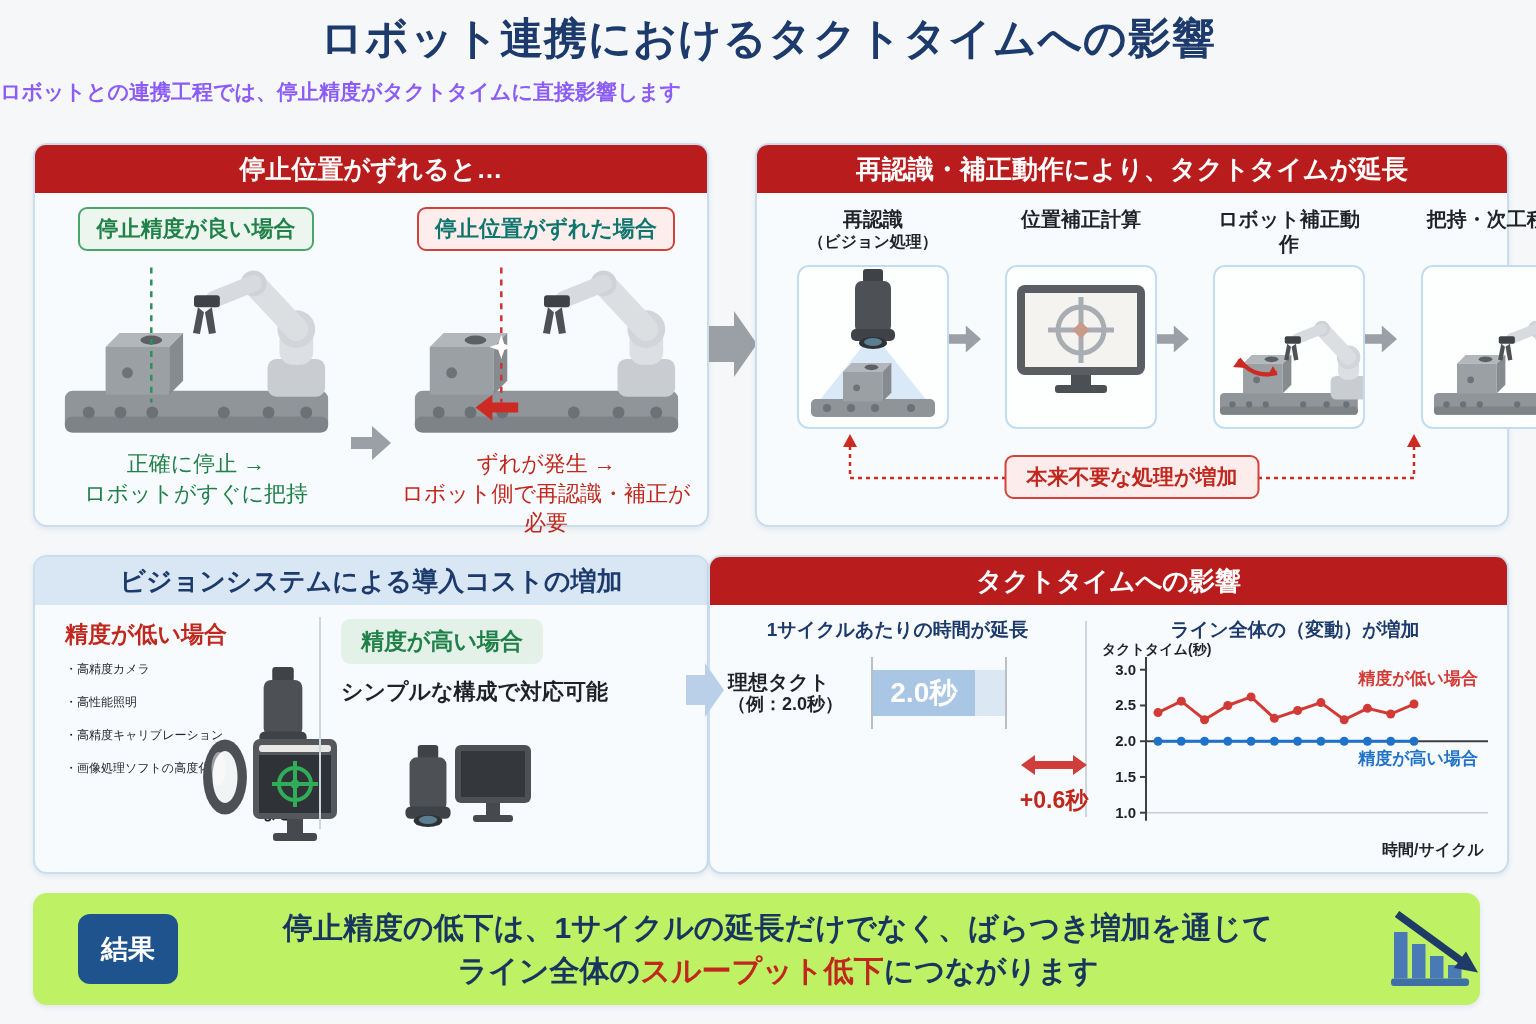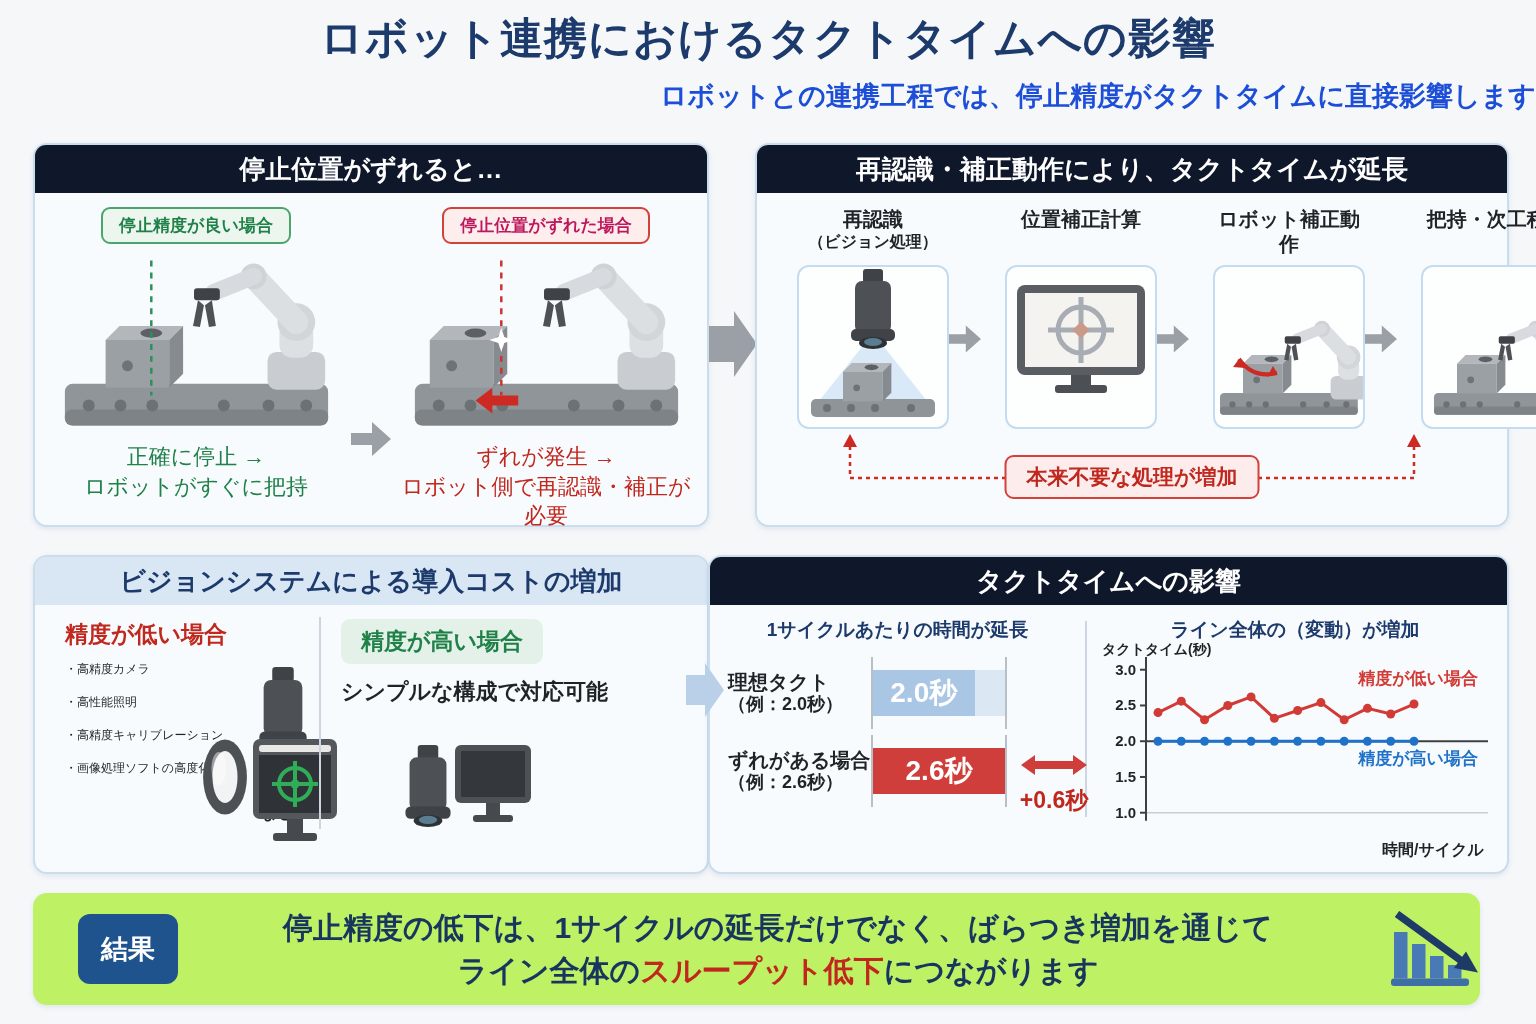--- a/index.html
+++ b/index.html
@@ -1,36 +1,36 @@
 <!DOCTYPE html>
 <html lang="ja"><head>
 <meta charset="utf-8">
 <style>
   html,body{margin:0;padding:0;width:1536px;height:1024px;background:#f5f7f9;
     font-family:"Liberation Sans","DejaVu Sans",sans-serif;overflow:hidden;}
   .stage{position:relative;width:1536px;height:1024px;}
   
   .title{position:absolute;left:0;top:10px;width:1536px;text-align:center;
     font-size:43px;font-weight:bold;color:#1c3a6b;letter-spacing:1px;}
-  .subtitle{position:absolute;left:0;top:78px;width:1536px;text-align:right;
-    font-size:27px;font-weight:bold;color:#1d4ed8;}
+  .subtitle{position:absolute;left:0;top:78px;width:1536px;text-align:left;
+    font-size:21px;font-weight:bold;color:#8b5cf6;}
   
   .panel{position:absolute;background:#f8fbfe;border:2px solid #cadded;border-radius:14px;
     box-shadow:0 2px 5px rgba(110,140,180,.16);}
   .panel-head{height:48px;border-radius:11px 11px 0 0;display:flex;align-items:center;
     justify-content:center;font-weight:bold;font-size:26px;}
-  .panel-head.navy{background:#0f172a;color:#ffffff;}
+  .panel-head.navy{background:#b91c1c;color:#ffffff;}
   .panel-head.light{background:#d9e6f4;color:#1c3a6b;}
   
   #p-stop{left:33px;top:143px;width:672px;height:380px;}
   .tl-body{display:flex;justify-content:space-between;padding:14px 12px 0 12px;}
   .scene{width:298px;text-align:center;}
-  .badge{display:inline-block;font-size:17px;font-weight:bold;padding:5px 16px;border-radius:9px;}
+  .badge{display:inline-block;font-size:22px;font-weight:bold;padding:5px 16px;border-radius:9px;}
   .badge.green{color:#1f8048;background:#ecf6ee;border:2px solid #4aa56d;}
-  .badge.red{color:#be185d;background:#fdeeed;border:2px solid #d0423a;}
+  .badge.red{color:#0f766e;background:#fdeeed;border:2px solid #d0423a;}
   .badge.green-soft{color:#1f8048;background:#e4f1e8;border:none;font-size:23px;padding:7px 20px;}
   .caption{margin-top:4px;font-size:22px;font-weight:normal;line-height:1.35;}
   .caption.green{color:#1f8048;}
   .caption.red{color:#c0271d;}
   .mid-arrow{display:flex;align-items:center;justify-content:center;width:52px;padding-top:140px;}
   
   #p-corr{left:755px;top:143px;width:750px;height:380px;}
   .steps{display:flex;align-items:flex-start;padding:14px 16px 0 16px;}
   .step{width:152px;text-align:center;padding-left:24px;}
   .step-label{height:58px;font-size:20px;font-weight:bold;color:#1f2328;line-height:1.25;}
@@ -316,31 +316,20 @@
 
     <div class="br-left">
       <div class="bar-row">
         <div class="bar-cat">
           <div>理想タクト</div>
           <div class="sub">（例：2.0秒）</div>
         </div>
         <div class="bar-track track-bg">
           <div class="bar-fill" style="width: 76.9231%; background: rgb(169, 198, 228);">
             <span>2.0秒</span>
-          </div>
-        </div>
-      </div>
-      <div class="bar-row">
-        <div class="bar-cat">
-          <div>ずれがある場合</div>
-          <div class="sub">（例：2.6秒）</div>
-        </div>
-        <div class="bar-track">
-          <div class="bar-fill" style="width: 100%; background: rgb(207, 62, 58);">
-            <span>2.6秒</span>
           </div>
         </div>
       </div>
     </div>
     <div class="delta">
       <svg width="66" height="24" viewBox="0 0 66 24">
         <polygon points="0,12 14,2 14,8 52,8 52,2 66,12 52,22 52,16 14,16 14,22" fill="#cf3e3a"></polygon>
       </svg>
       <div class="delta-label">+0.6秒</div>
     </div>

